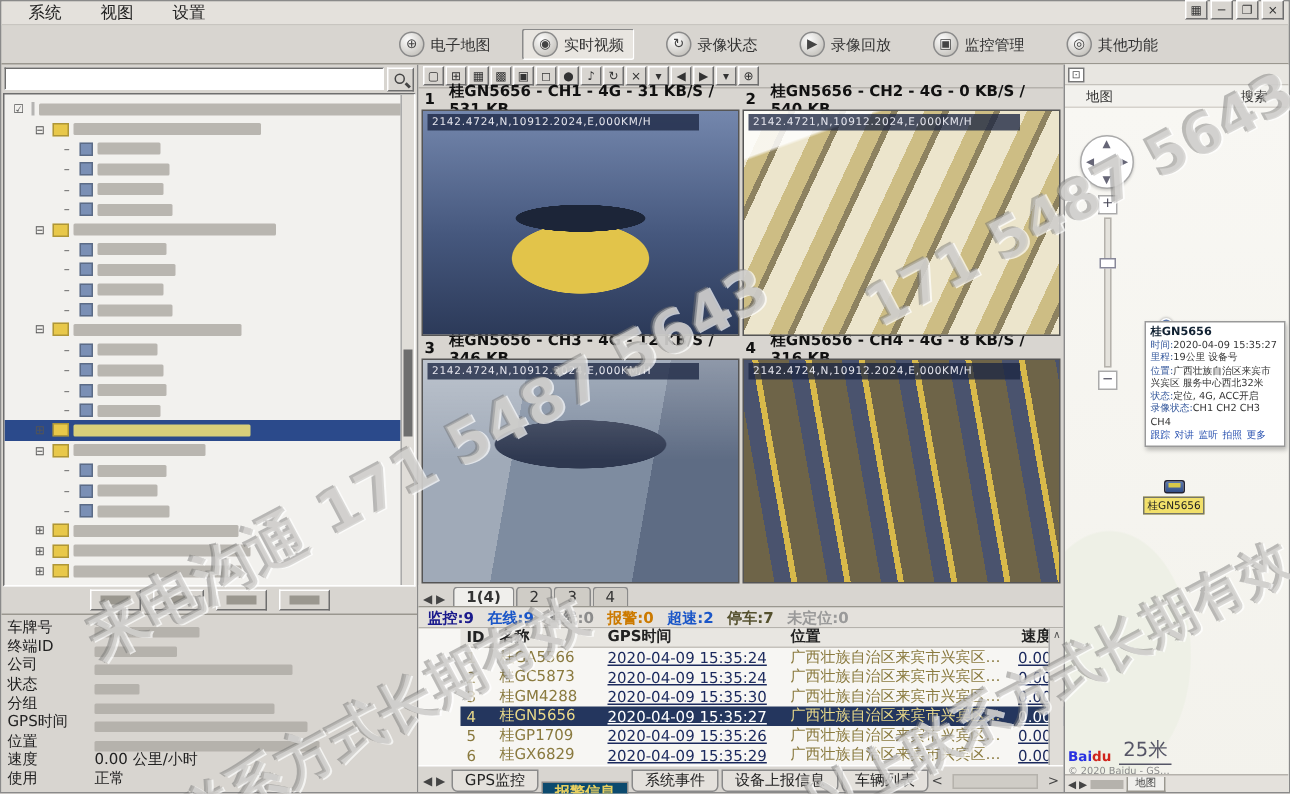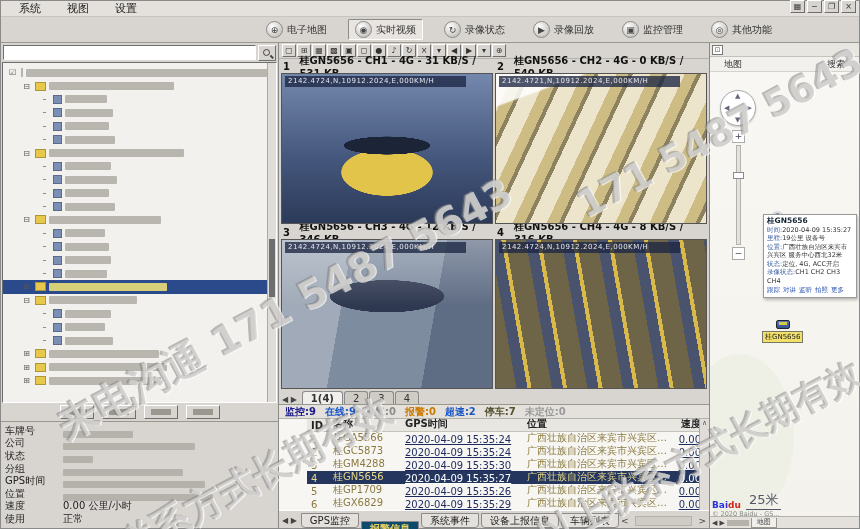--- a/index.html
+++ b/index.html
@@ -377,20 +377,25 @@
 
       </div>
       <div class="info">
 
           <div class="irow">
             <span class="ilabel">车牌号</span>
             <span class="ival"></span>
             <span class="iredact" style="width: 70px; display: inline-block;"></span>
           </div>
 
+          <div class="irow">
+            <span class="ilabel">终端ID</span>
+            <span class="ival"></span>
+            <span class="iredact" style="width: 55px; display: inline-block;"></span>
+          </div>
 
           <div class="irow">
             <span class="ilabel">公司</span>
             <span class="ival"></span>
             <span class="iredact" style="width: 132px; display: inline-block;"></span>
           </div>
 
           <div class="irow">
             <span class="ilabel">状态</span>
             <span class="ival"></span>

